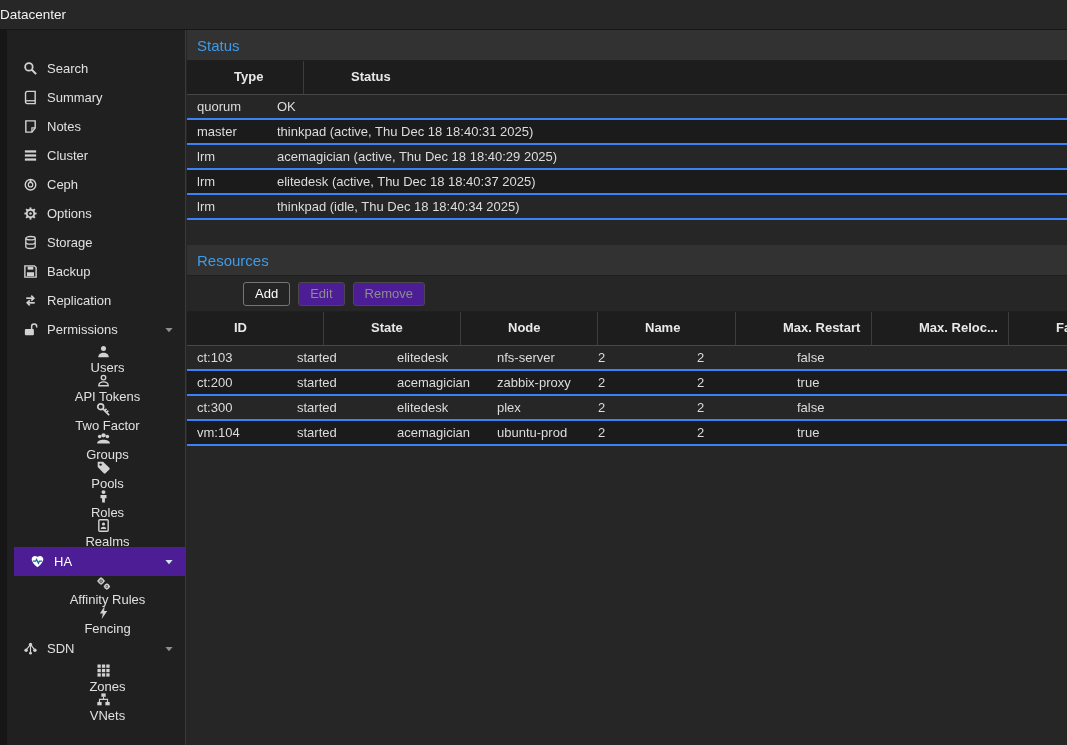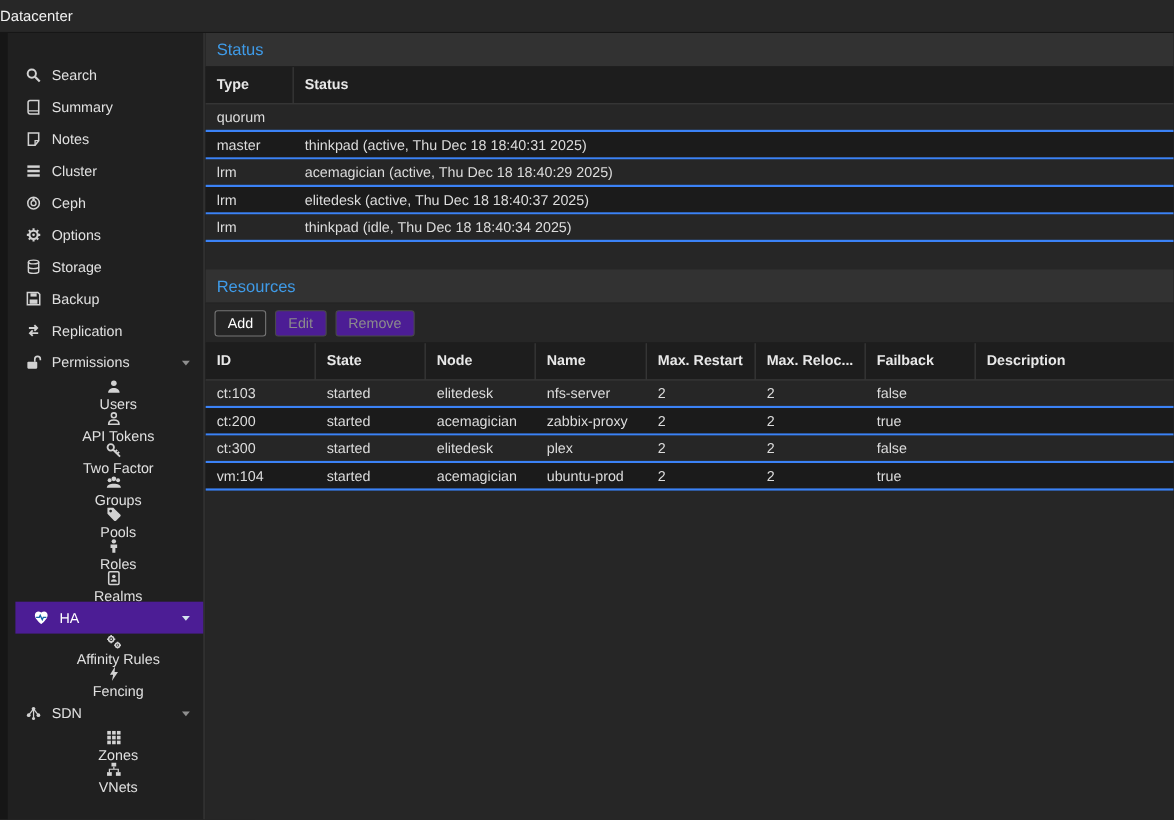--- a/index.html
+++ b/index.html
@@ -55,21 +55,21 @@
   .content { position:absolute; top:30px; left:187px; width:880px; height:715px; background:#262626; }
 
   .panel-title {
     height:31px; background:#323232; border-bottom:1px solid #1f1f1f;
     color:#3f9be8; font-size:15px; display:flex; align-items:center; padding-left:10px;
   }
 
   .thead { display:flex; background:#1d1d1d; border-bottom:1px solid #474747; }
   .thead .hcell {
     font-weight:bold; color:#e8e8e8; line-height:32px; height:33px;
-    padding-left:10px; border-right:1px solid #3c3c3c; overflow:hidden; white-space:nowrap;
+    padding-left:10px; border-right:1px solid #3c3c3c; overflow:hidden; white-space:nowrap;margin-left:37px;
   }
   .thead .hcell:last-child { border-right:none; }
 
   .trow { display:flex; height:25px; border-bottom:2px solid #3b82f6; }
   .trow:nth-child(odd) { background:#262626; }
   .trow:nth-child(even) { background:#1b1b1b; }
   .trow .cell {
     line-height:24px; padding-left:10px; overflow:hidden; white-space:nowrap; color:#dcdcdc;
   }
 
@@ -91,21 +91,21 @@
 
   
   .toolbar {
     height:36px; background:#262626; display:flex; align-items:center;
     padding-left:8px; gap:8px; border-bottom:1px solid #1f1f1f;
   }
   .btn {
     height:24px; padding:0 11px; border-radius:3px; font-size:13px;
     background:#242424; display:inline-flex; align-items:center; cursor:pointer;
   }
-  .btn.enabled { border:1px solid #767676; color:#ffffff; }
+  .btn.enabled { border:1px solid #767676; color:#ffffff;margin-left:48px; }
   .btn.disabled { border:1px solid #494949; color:#8c8c8c; background:#4c1d95; }
 </style>
 </head>
 <body>
 
 <div class="topbar">
   <span>Datacenter</span>
 </div>
 
 <div class="sidebar">
@@ -402,20 +402,21 @@
 
   <div class="panel">
     <div class="panel-title">Status</div>
     <div class="thead">
       <div class="hcell st-c0">Type</div>
       <div class="hcell st-c1">Status</div>
     </div>
     <div class="tbody">
       <div class="trow">
         <div class="cell st-c0">quorum</div>
+        <div class="cell st-c1">OK</div>
       </div>
       <div class="trow">
         <div class="cell st-c0">master</div>
         <div class="cell st-c1">thinkpad (active, Thu Dec 18 18:40:31 2025)</div>
       </div>
       <div class="trow">
         <div class="cell st-c0">lrm</div>
         <div class="cell st-c1">acemagician (active, Thu Dec 18 18:40:29 2025)</div>
       </div>
       <div class="trow">

